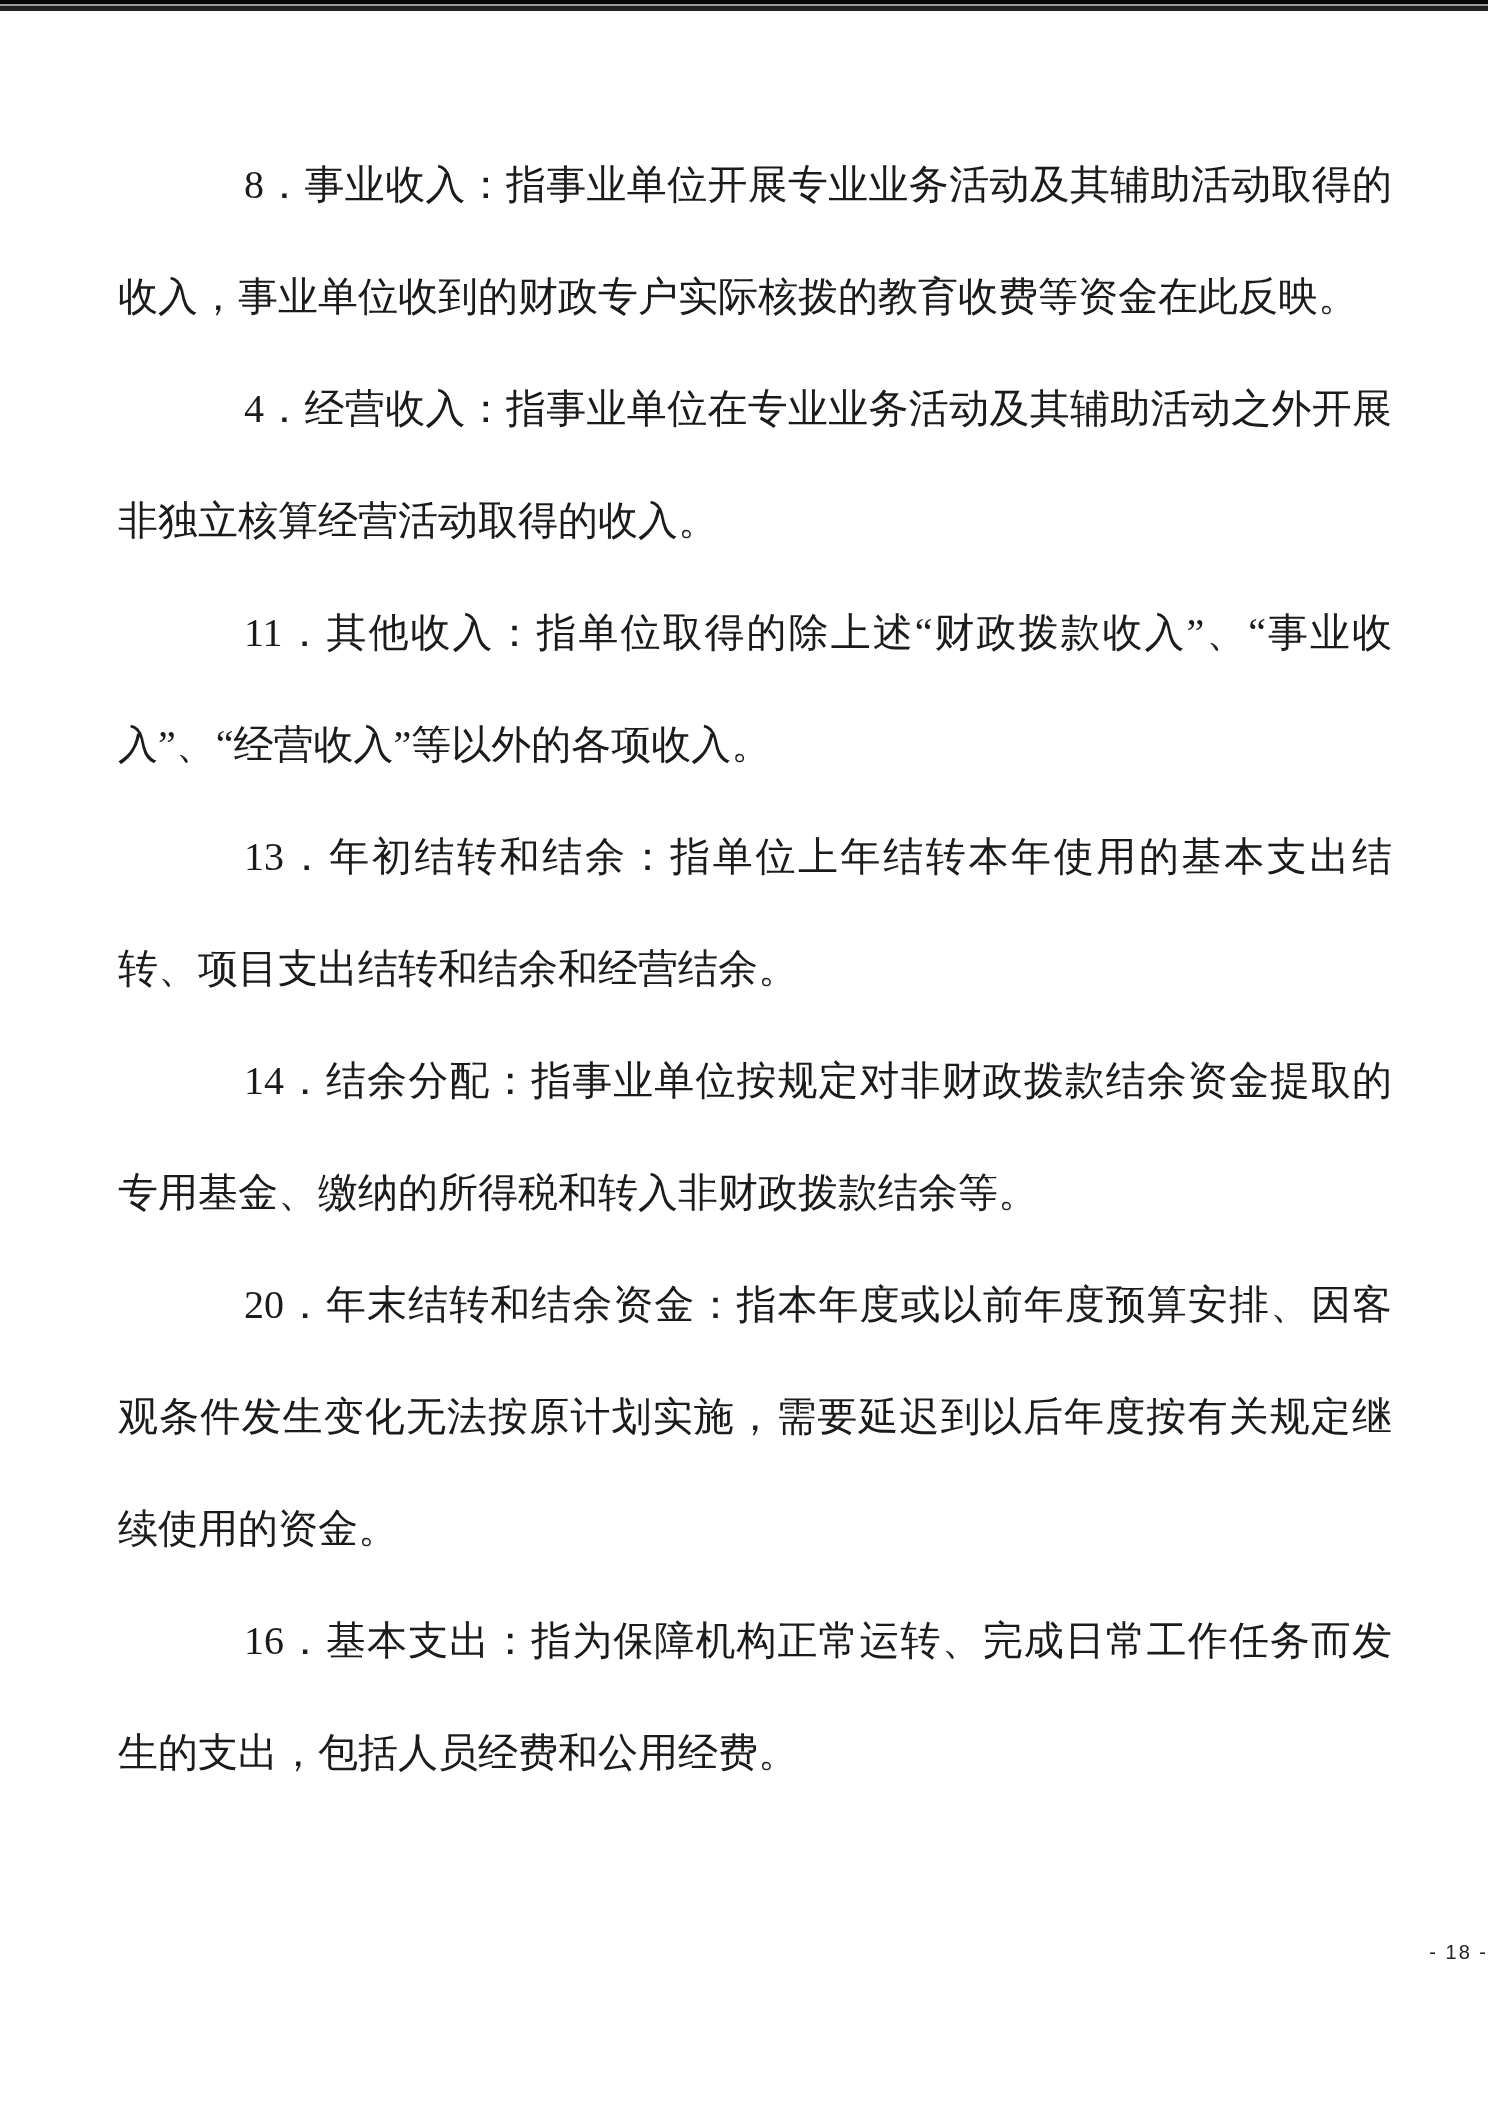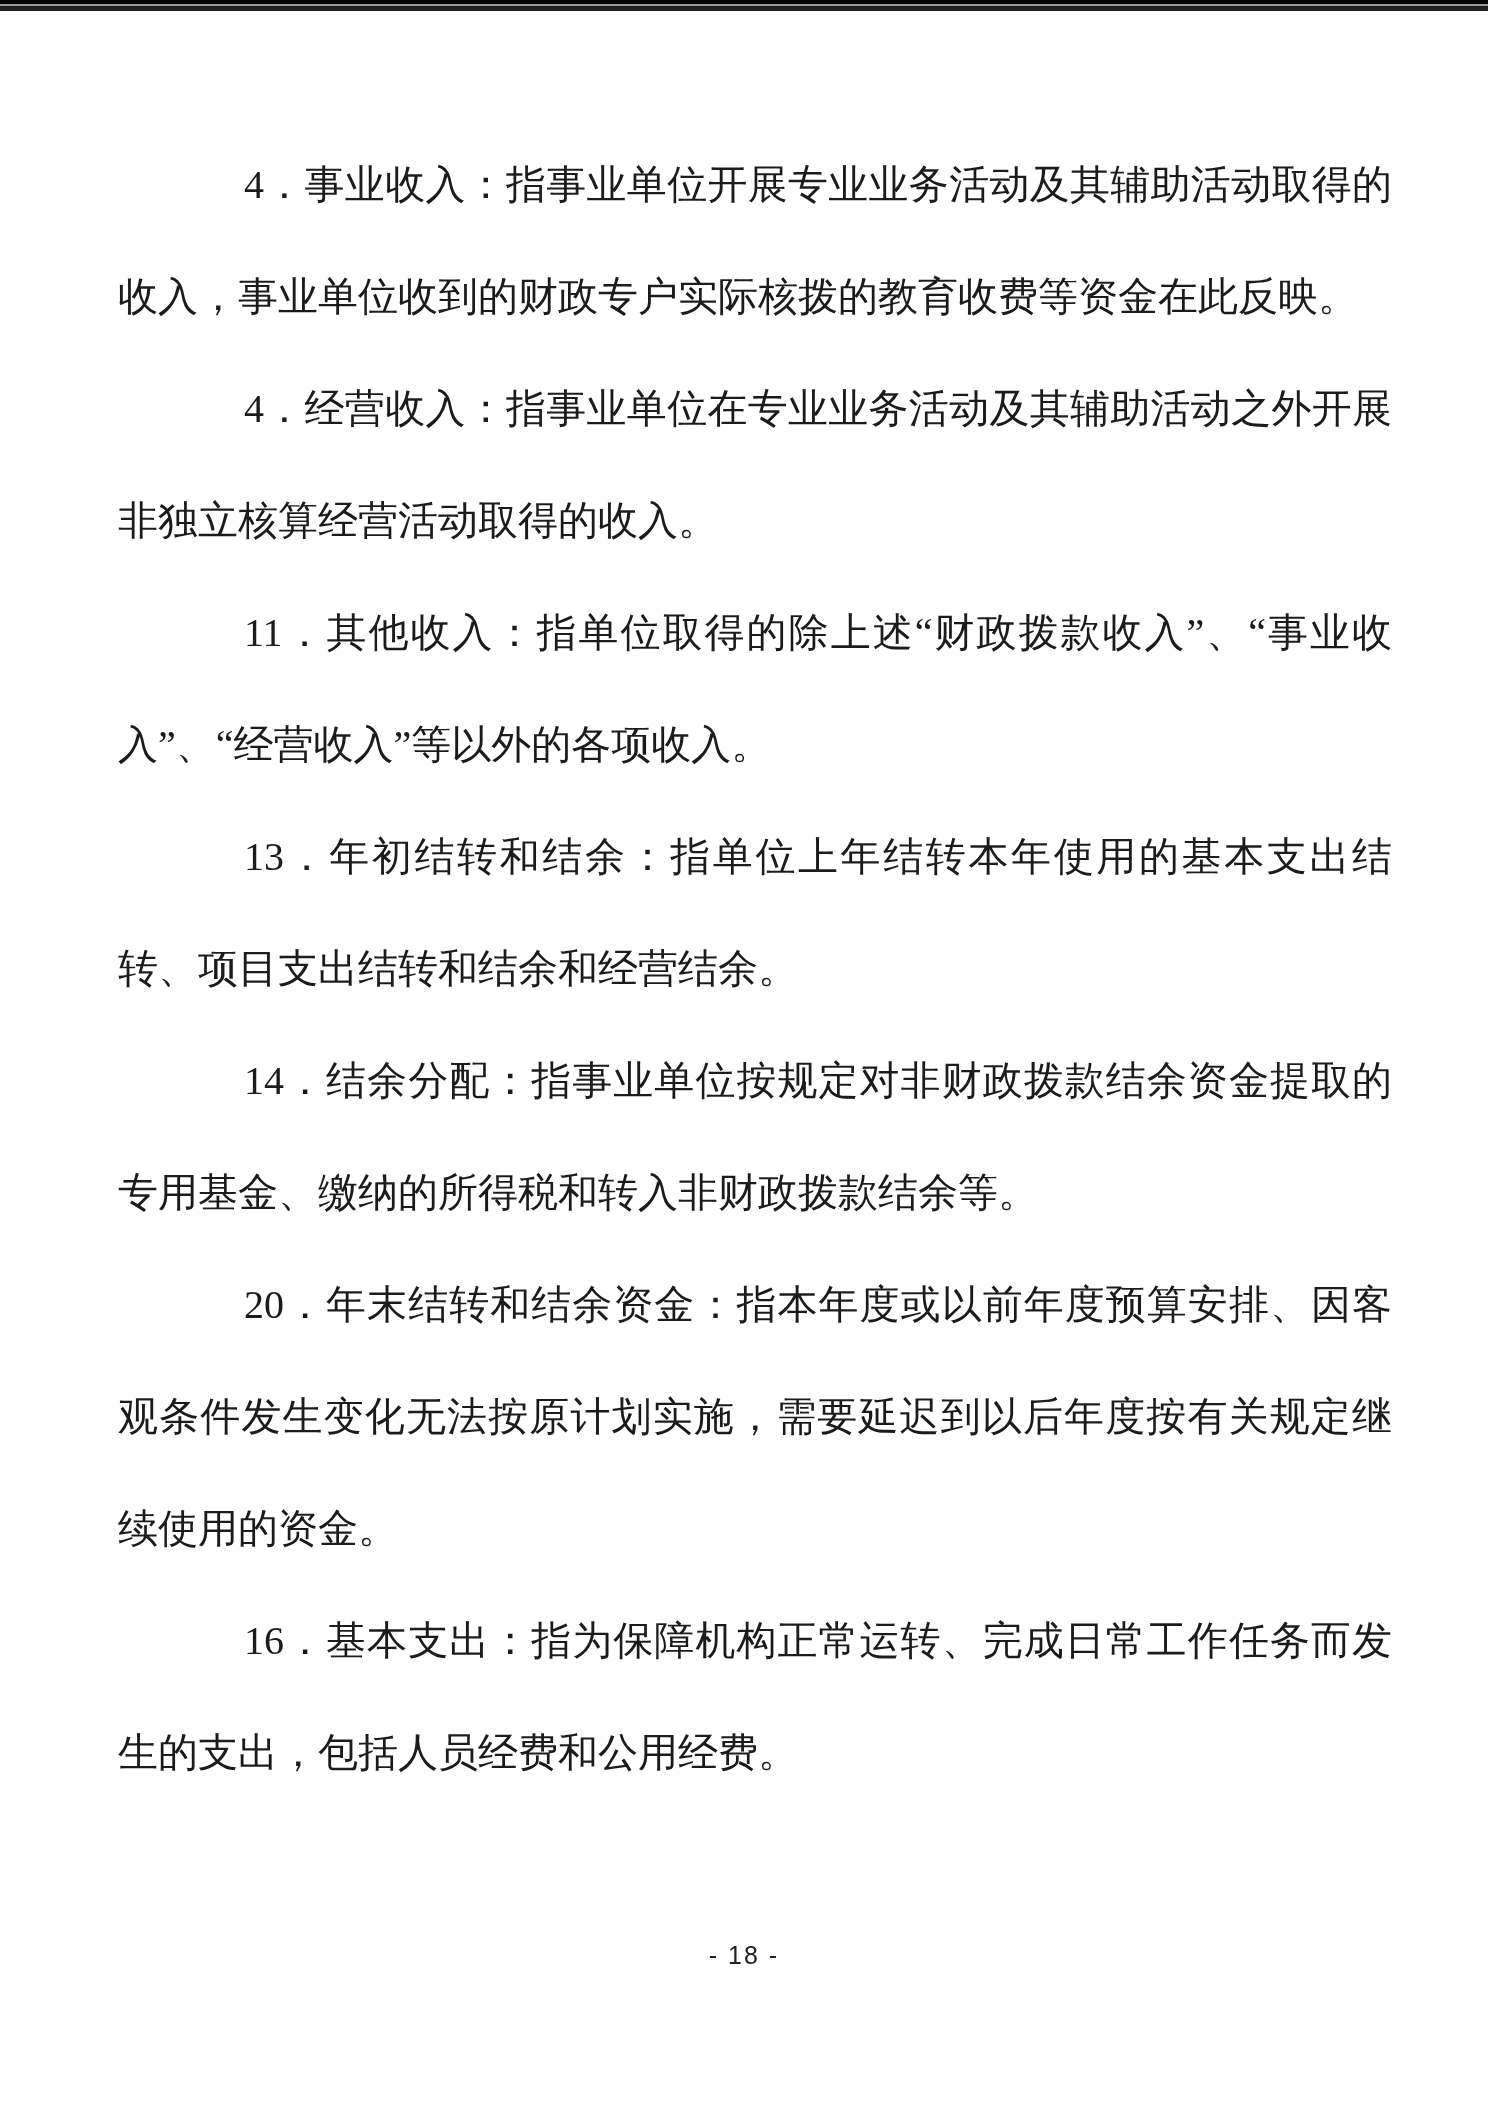--- a/index.html
+++ b/index.html
@@ -39,35 +39,35 @@
     font-size: 40px;
     line-height: 112px;
     text-align: justify;
     text-indent: 126px;
   }
   .page-num {
     position: absolute;
     top: 1941px;
     left: 0;
     width: 100%;
-    text-align: center;
-    font-size: 25px;
+    text-align: right;
+    font-size: 20px;
     letter-spacing: 2px;
     color: #222222;
     font-family: "Liberation Sans", "DejaVu Sans", sans-serif;
   }
 </style>
 </head>
 <body>
 
 <div class="page">
   <div class="scan-strip"></div>
 
   <main class="body-text">
-    <p class="para">4．事业收入：指事业单位开展专业业务活动及其辅助活动取得的收入，事业单位收到的财政专户实际核拨的教育收费等资金在此反映。</p>
+    <p class="para">8．事业收入：指事业单位开展专业业务活动及其辅助活动取得的收入，事业单位收到的财政专户实际核拨的教育收费等资金在此反映。</p>
     <p class="para">4．经营收入：指事业单位在专业业务活动及其辅助活动之外开展非独立核算经营活动取得的收入。</p>
     <p class="para">11．其他收入：指单位取得的除上述“财政拨款收入”、“事业收入”、“经营收入”等以外的各项收入。</p>
     <p class="para">13．年初结转和结余：指单位上年结转本年使用的基本支出结转、项目支出结转和结余和经营结余。</p>
     <p class="para">14．结余分配：指事业单位按规定对非财政拨款结余资金提取的专用基金、缴纳的所得税和转入非财政拨款结余等。</p>
     <p class="para">20．年末结转和结余资金：指本年度或以前年度预算安排、因客观条件发生变化无法按原计划实施，需要延迟到以后年度按有关规定继续使用的资金。</p>
     <p class="para">16．基本支出：指为保障机构正常运转、完成日常工作任务而发生的支出，包括人员经费和公用经费。</p>
 
   </main>
 
   <div class="page-num">- 18 -</div>

